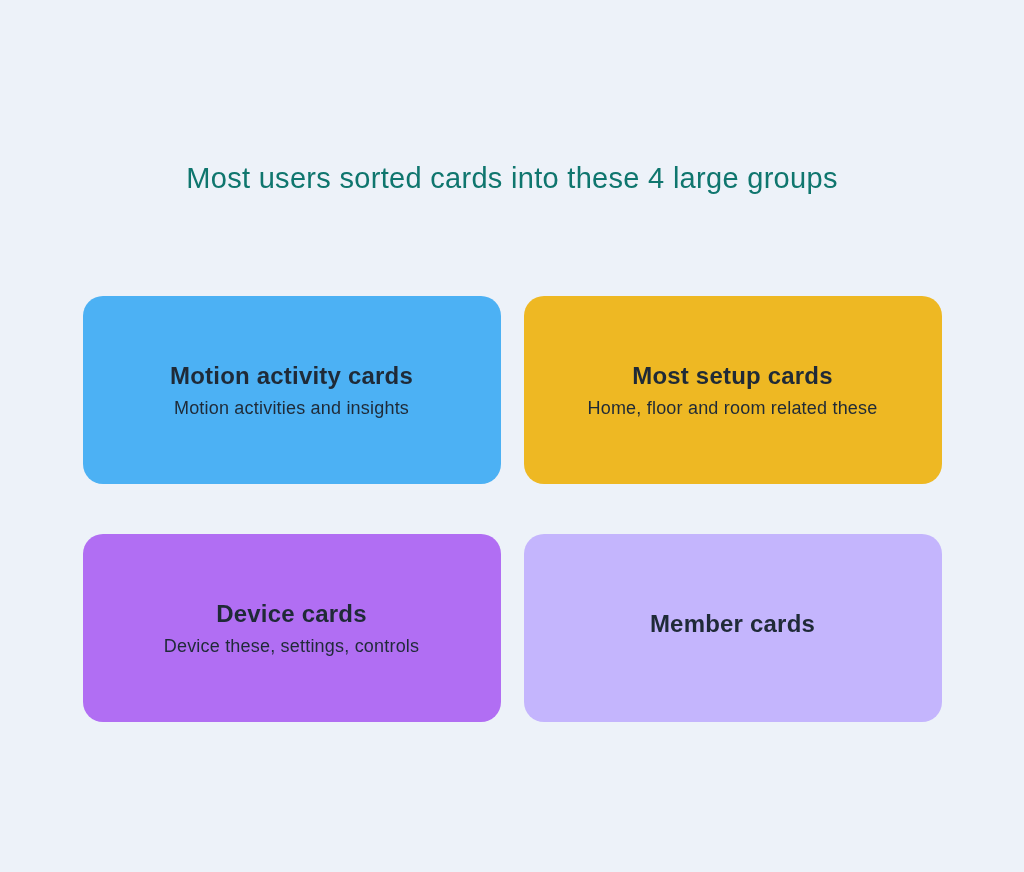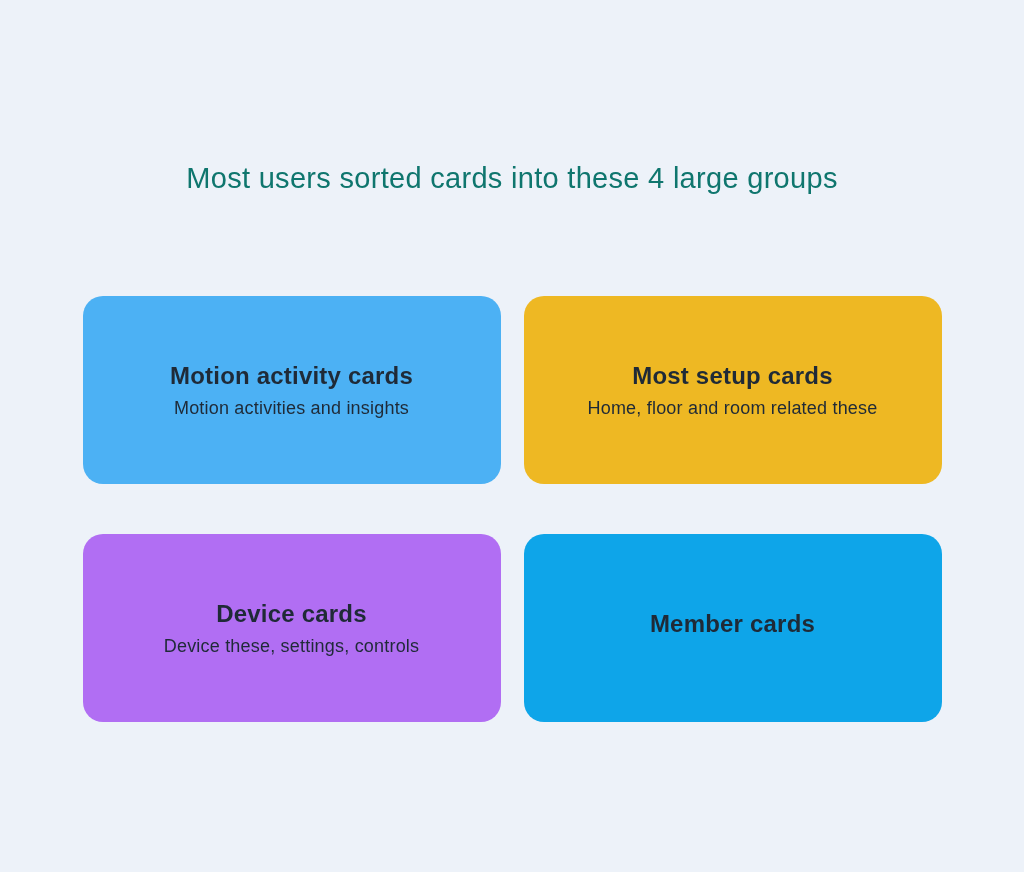--- a/index.html
+++ b/index.html
@@ -71,21 +71,21 @@
     
     .card-yellow {
       background-color: #eeb823;
     }
     
     .card-purple {
       background-color: #b16ef3;
     }
     
     .card-green {
-      background-color: #0ea5e9;
+      background-color: #c4b5fd;
     }
   </style>
 </head>
 <body>
 
 <div class="container">
   <h1 class="heading">Most users sorted cards into these 4 large groups</h1>
 
   <div class="grid">
 

